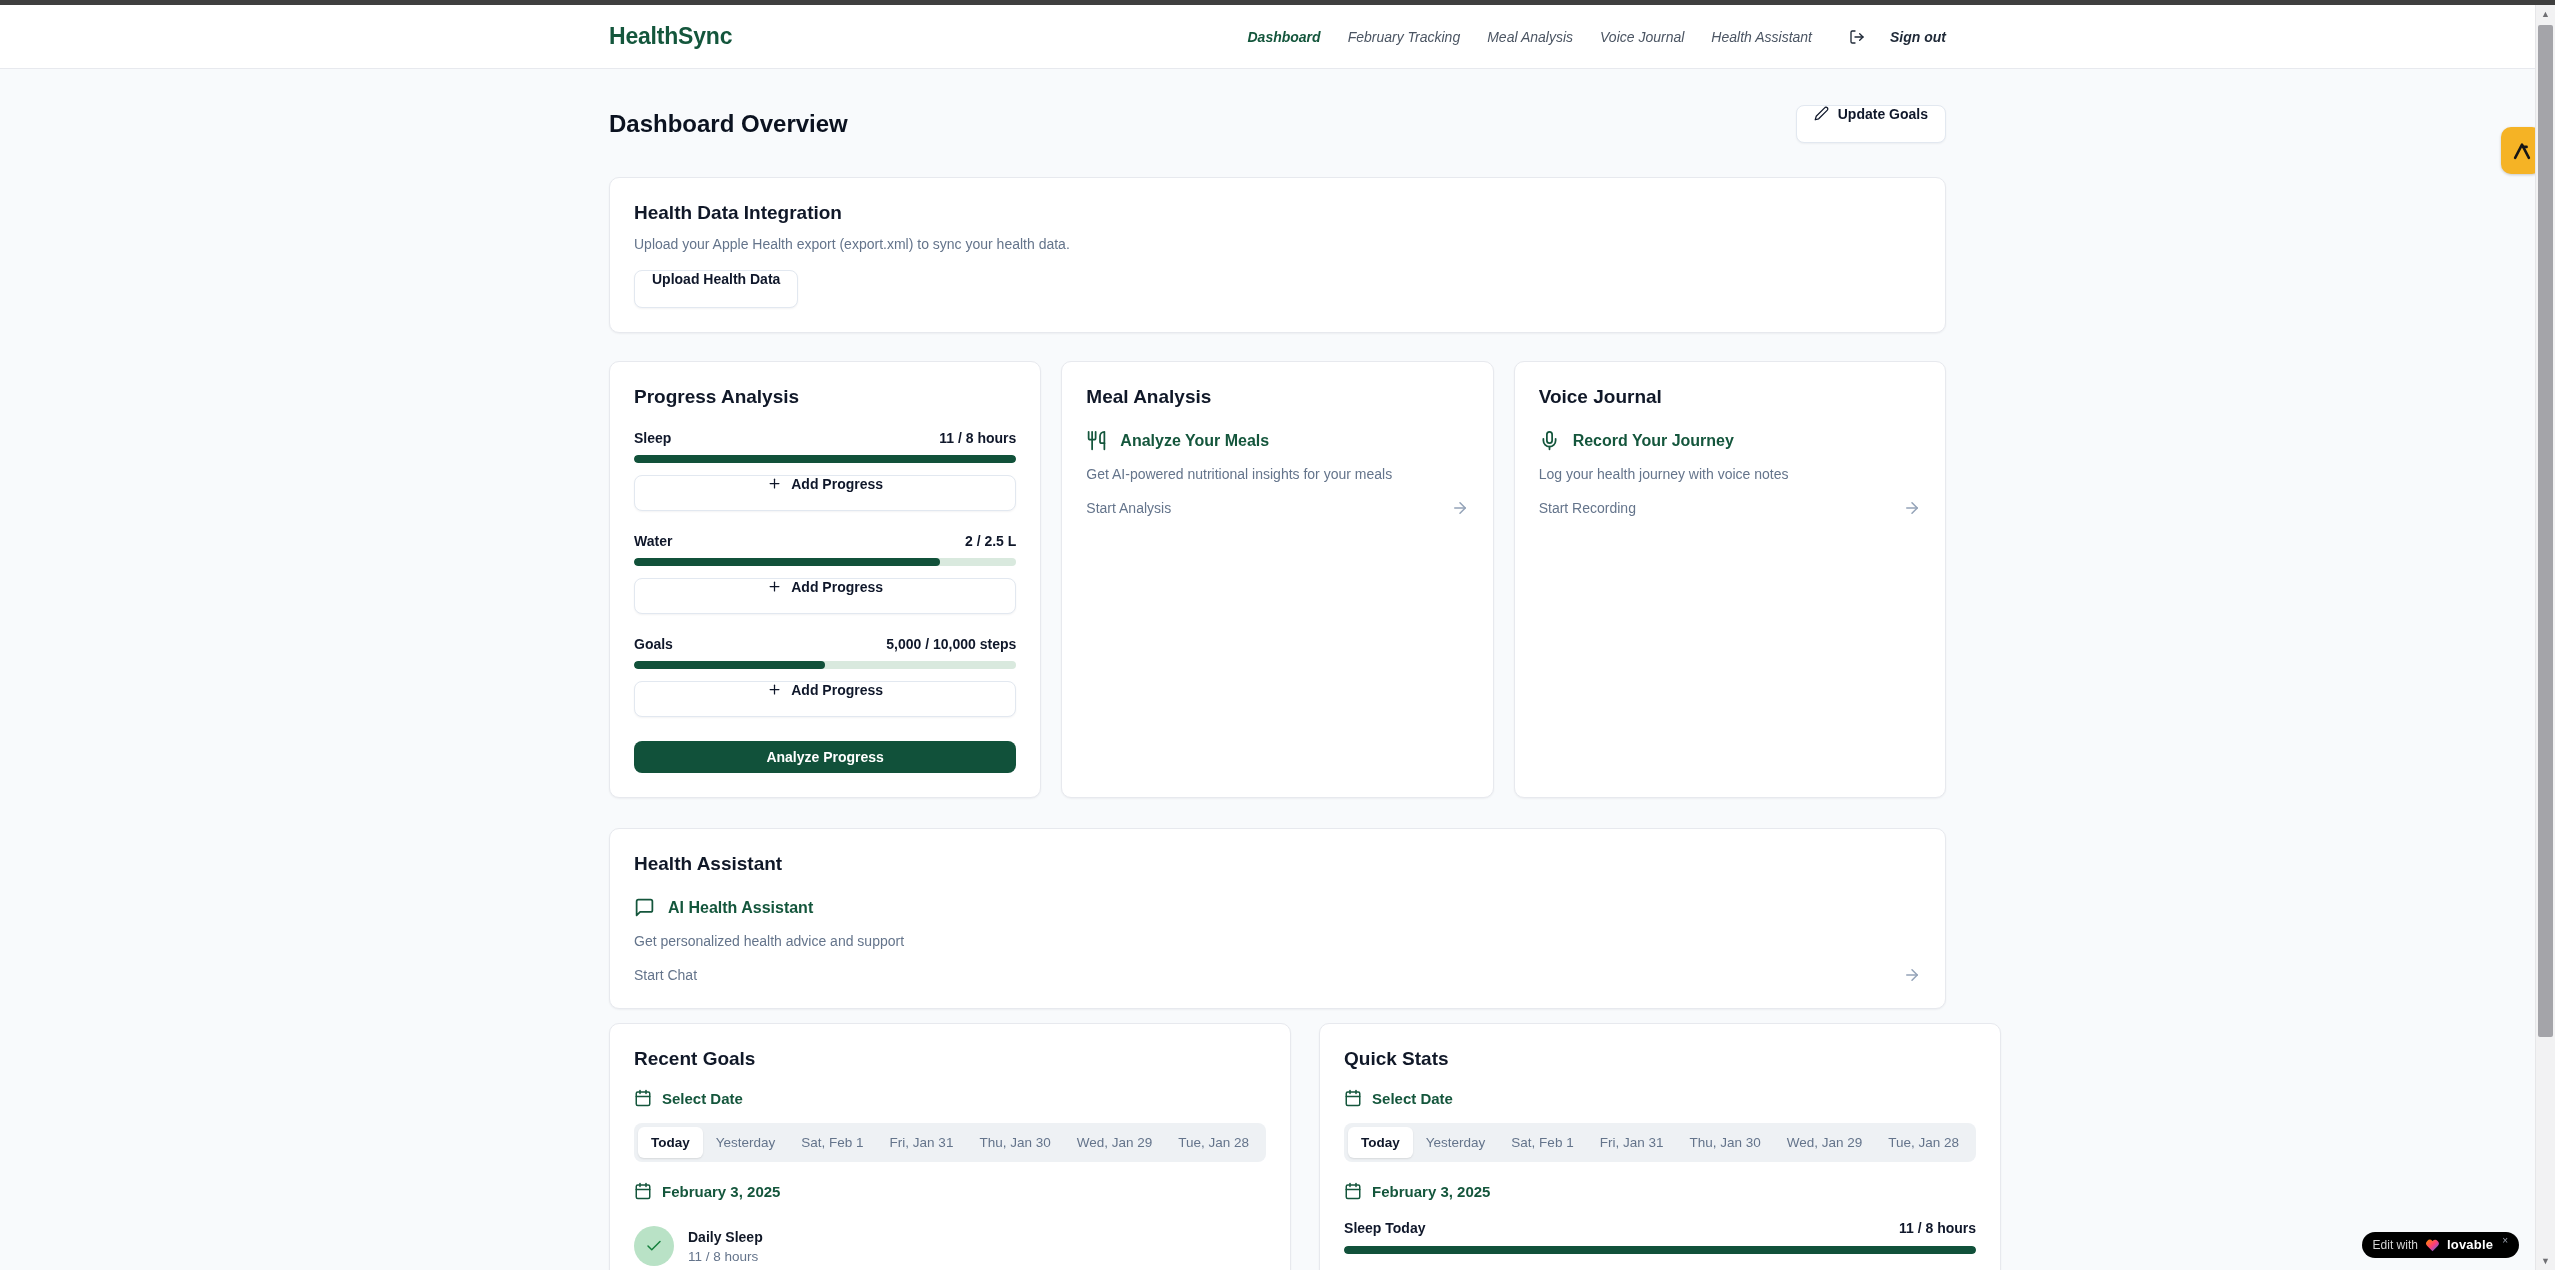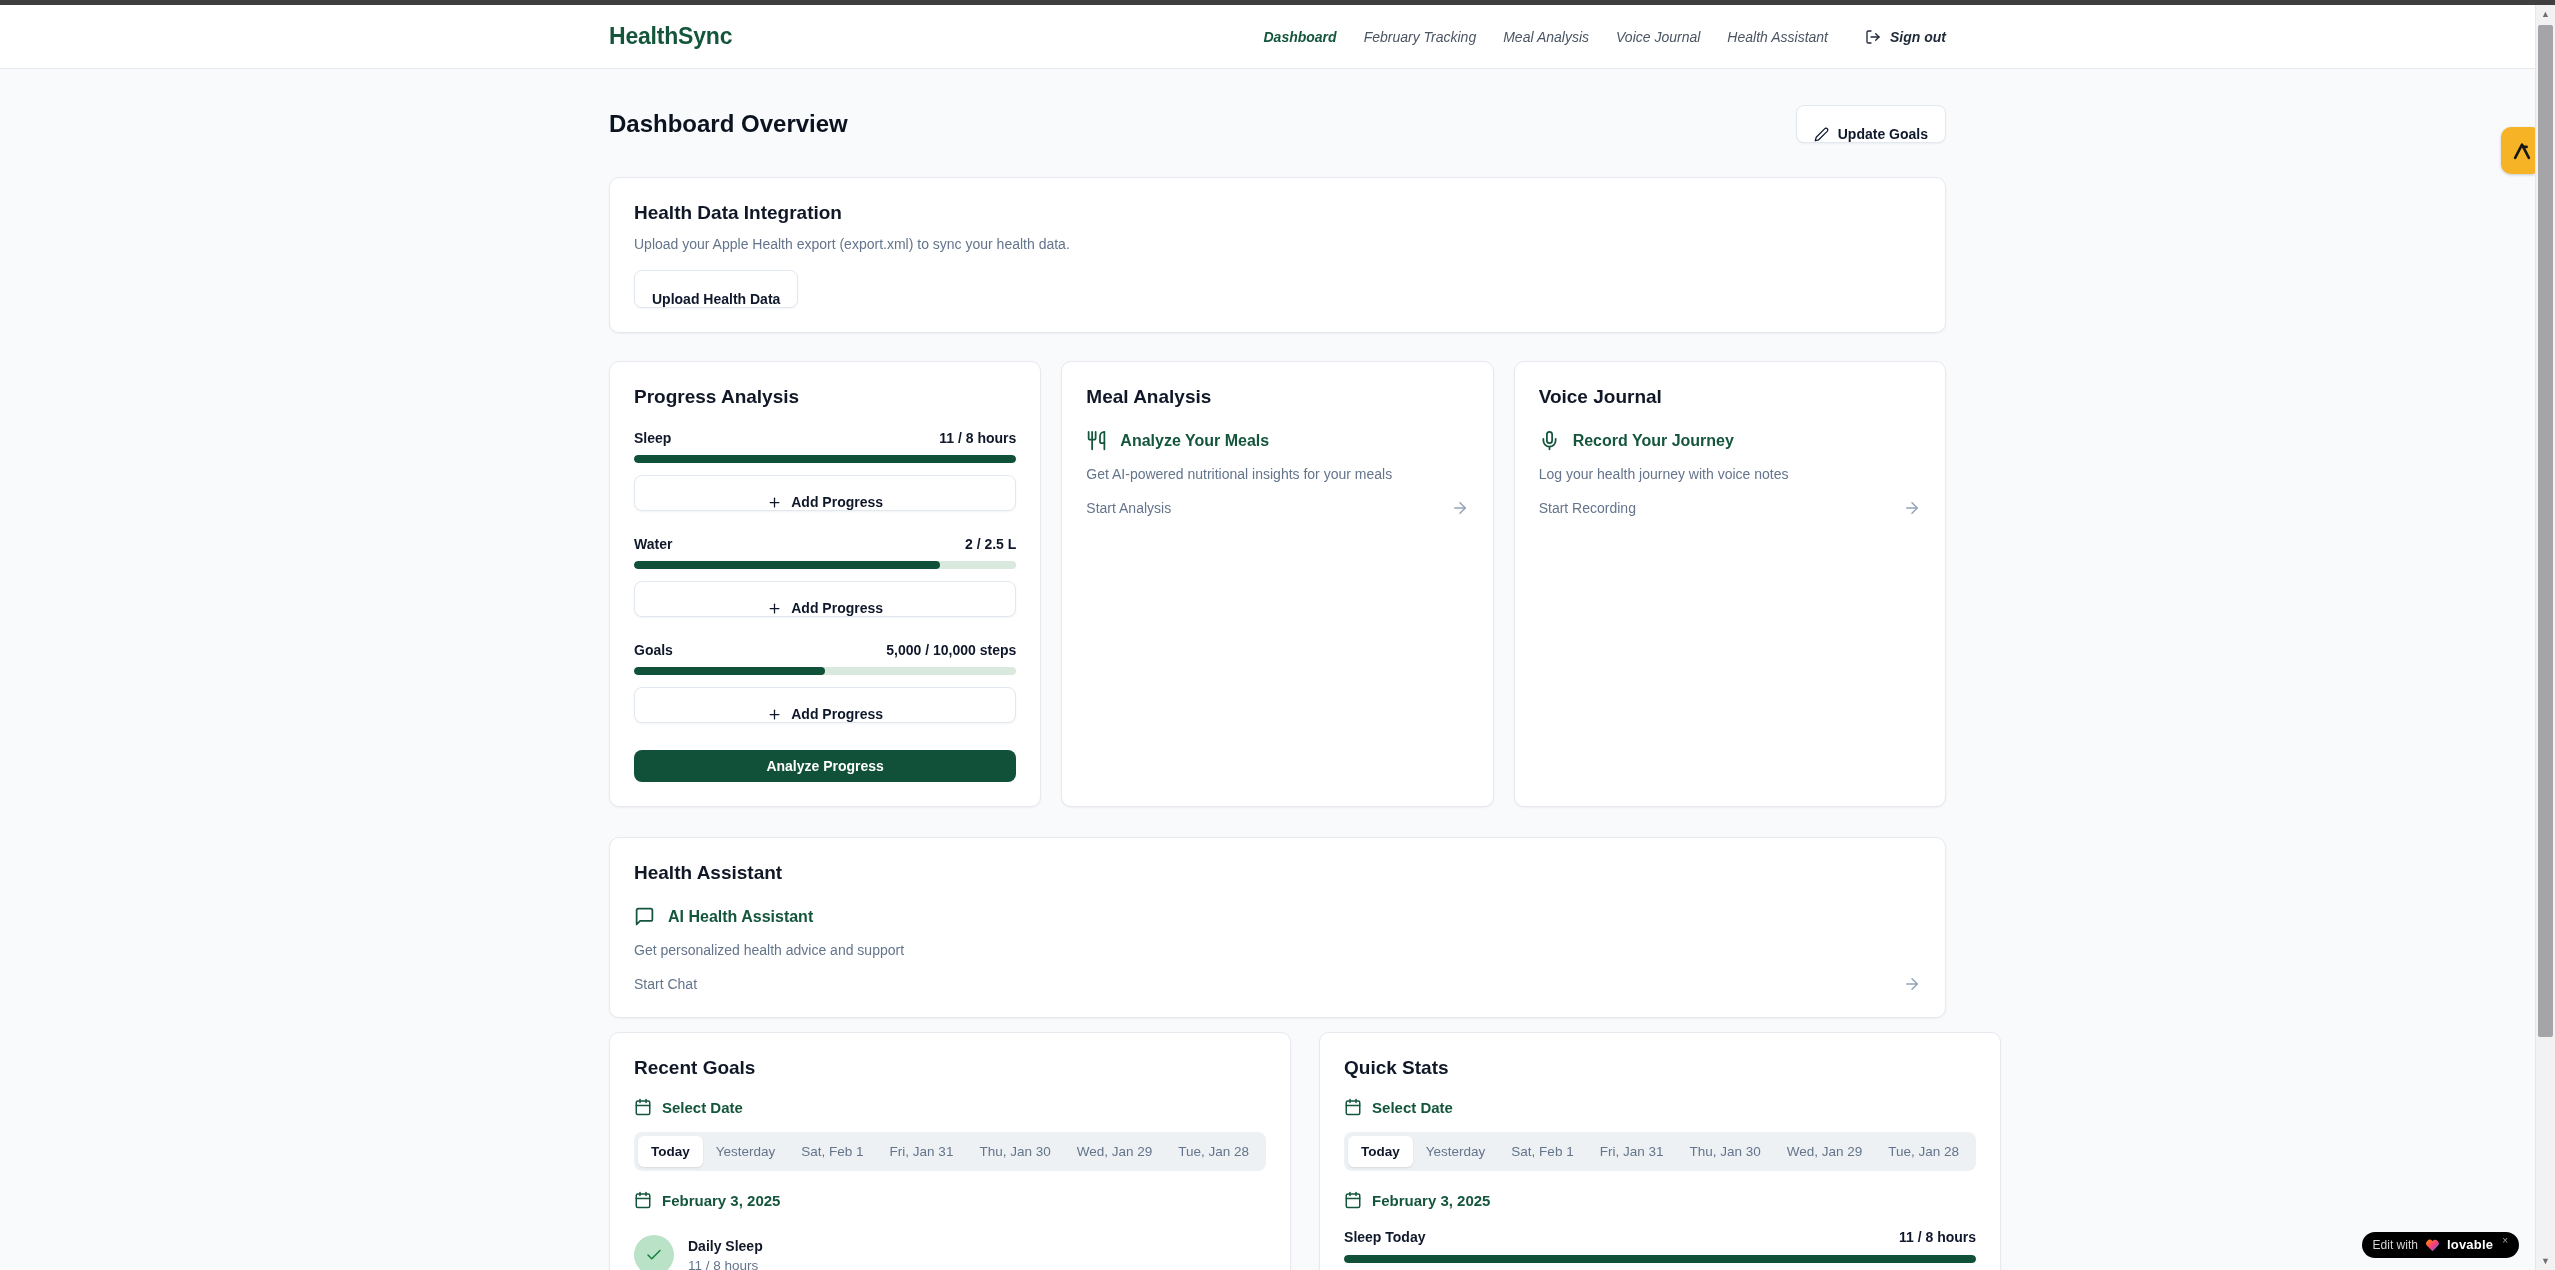--- a/index.html
+++ b/index.html
@@ -13,30 +13,30 @@
   .topstrip { height:5px; background:#3f3f3f; width:100%; }
 
   
   .header { background:#ffffff; border-bottom:1px solid #e7e9ee; height:64px; display:flex; align-items:center; }
   .container { width:1337px; margin:0 auto; }
   .header-inner { display:flex; align-items:center; justify-content:space-between; }
   .logo { font-size:23px; font-weight:700; color:#14563c; letter-spacing:-0.2px; }
   .nav { display:flex; align-items:center; gap:27px;font-style:italic; }
   .nav a { text-decoration:none; font-size:14px; color:#4b5563; cursor:pointer; }
   .nav a.active { color:#14563c; font-weight:700; }
-  .signout { display:flex; align-items:center; gap:9px; margin-left:10px; font-size:14px; font-weight:600; color:#1f2937; cursor:pointer; }
+  .signout { display:flex; align-items:center; gap:25px; margin-left:10px; font-size:14px; font-weight:600; color:#1f2937; cursor:pointer; }
   .signout svg { width:16px; height:16px; }
 
   
   .main { padding-top:36px; }
   .page-head { display:flex; align-items:center; justify-content:space-between; }
   .page-title { font-size:24px; font-weight:700; color:#0b1220; }
 
   .btn-outline {
-    display:inline-flex; align-items:flex-end; justify-content:center; gap:9px;
+    display:inline-flex; align-items:flex-start; justify-content:center; gap:9px;
     background:#fff; border:1px solid #e2e8f0; border-radius:8px;
     height:38px; padding:0 17px; font-size:14px; font-weight:600; color:#0f172a;
     box-shadow:0 1px 2px rgba(16,24,40,.05); cursor:pointer; font-family:inherit;
   }
   .btn-outline svg { width:15px; height:15px; }
   .btn-block { width:100%; }
   .btn-solid {
     display:flex; align-items:center; justify-content:center; width:100%; height:32px;
     background:#11513a; color:#fff; border:none; border-radius:8px;
     font-size:14px; font-weight:600; cursor:pointer; font-family:inherit;

